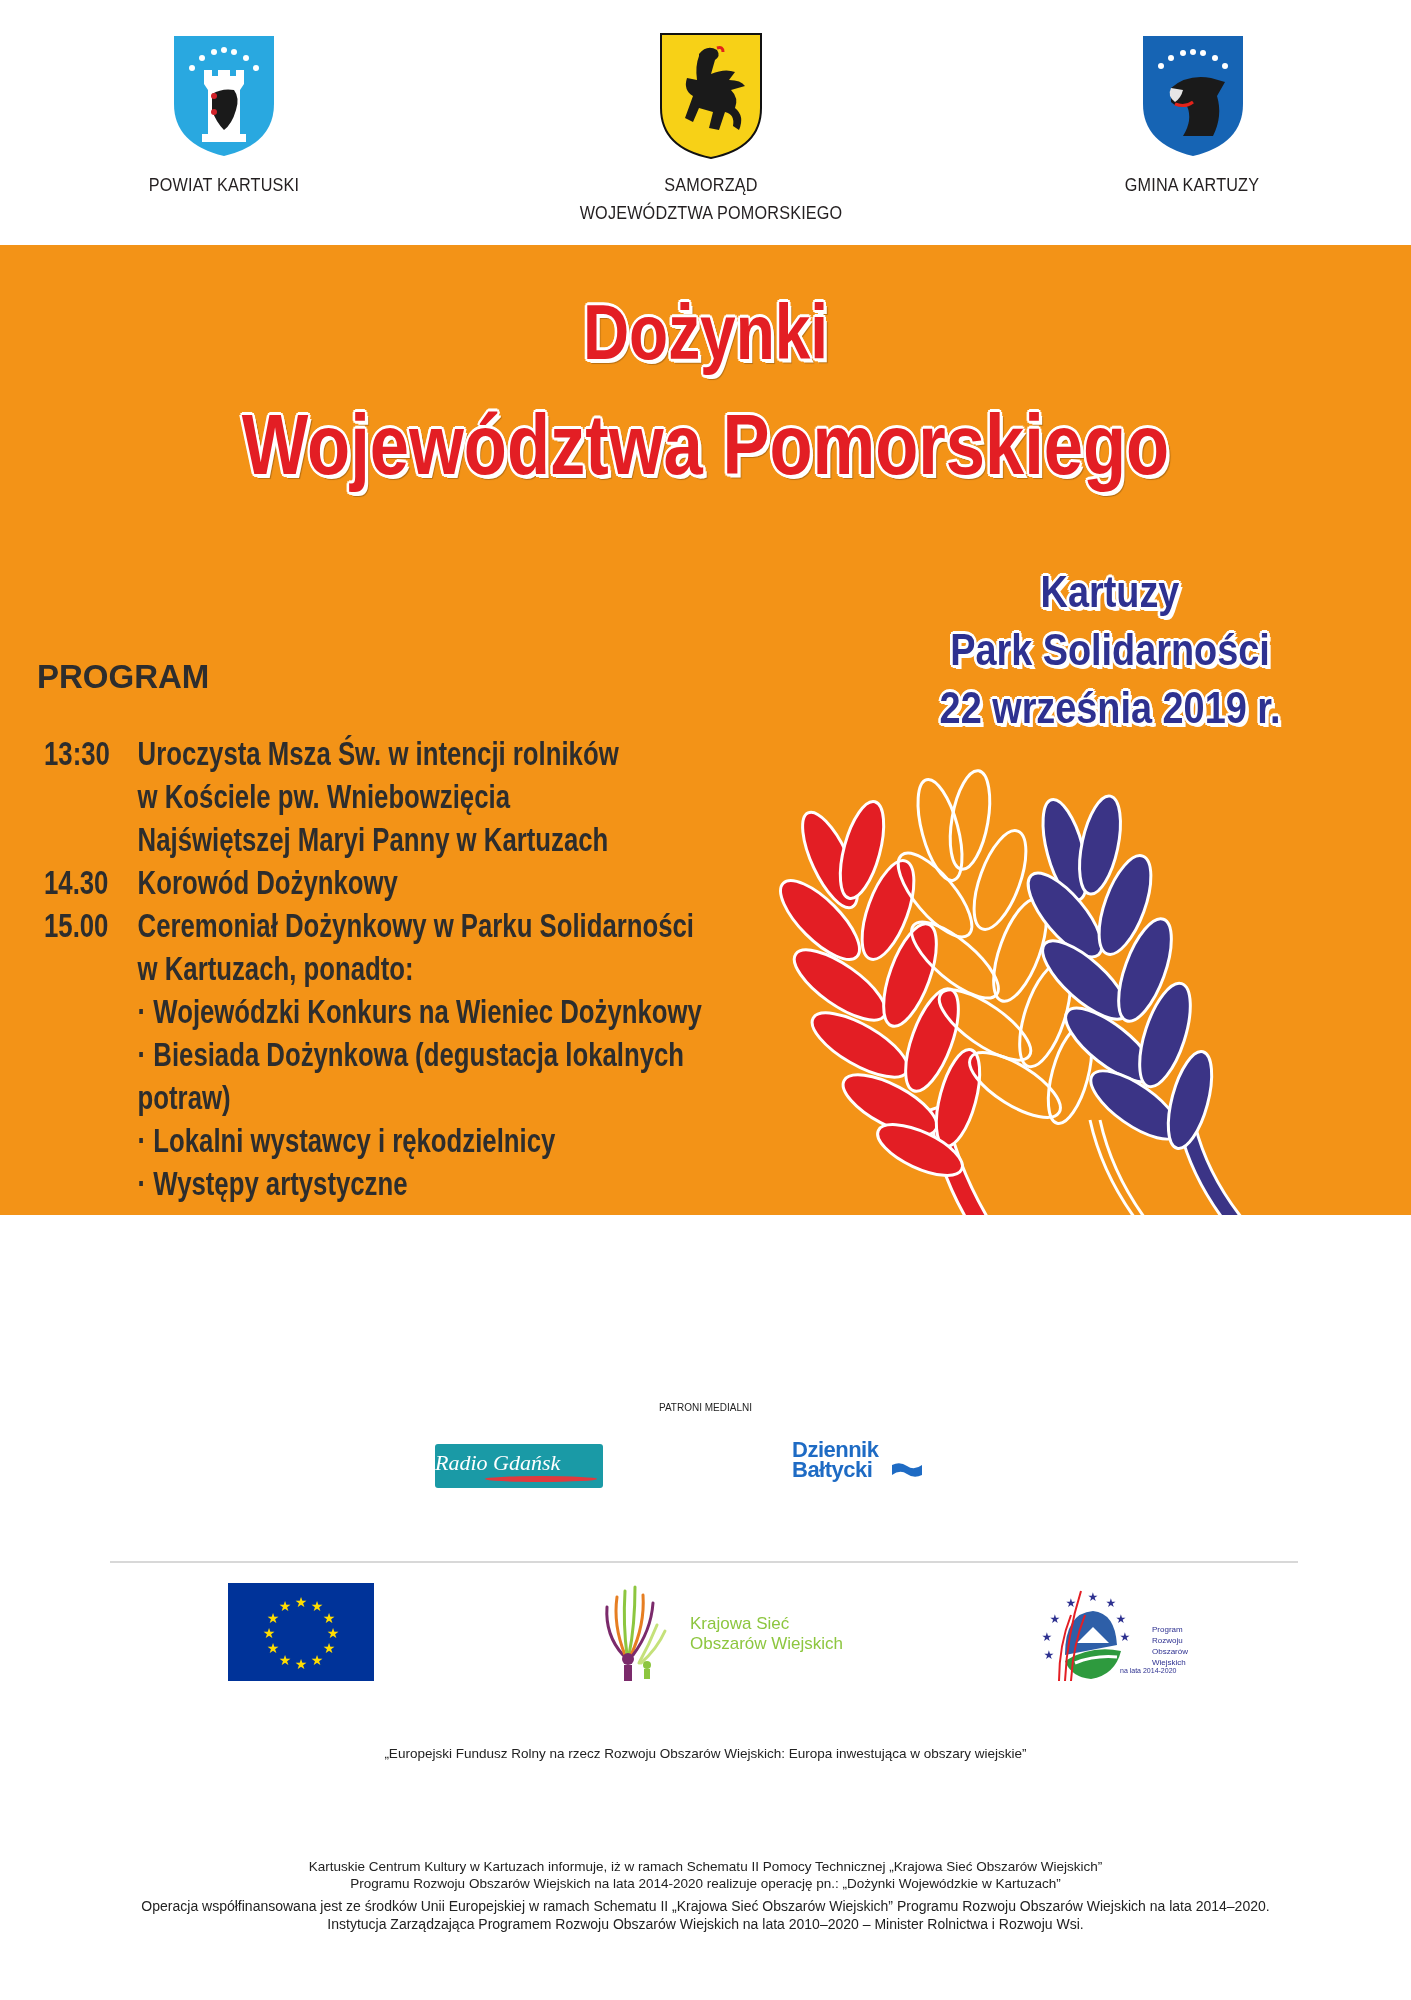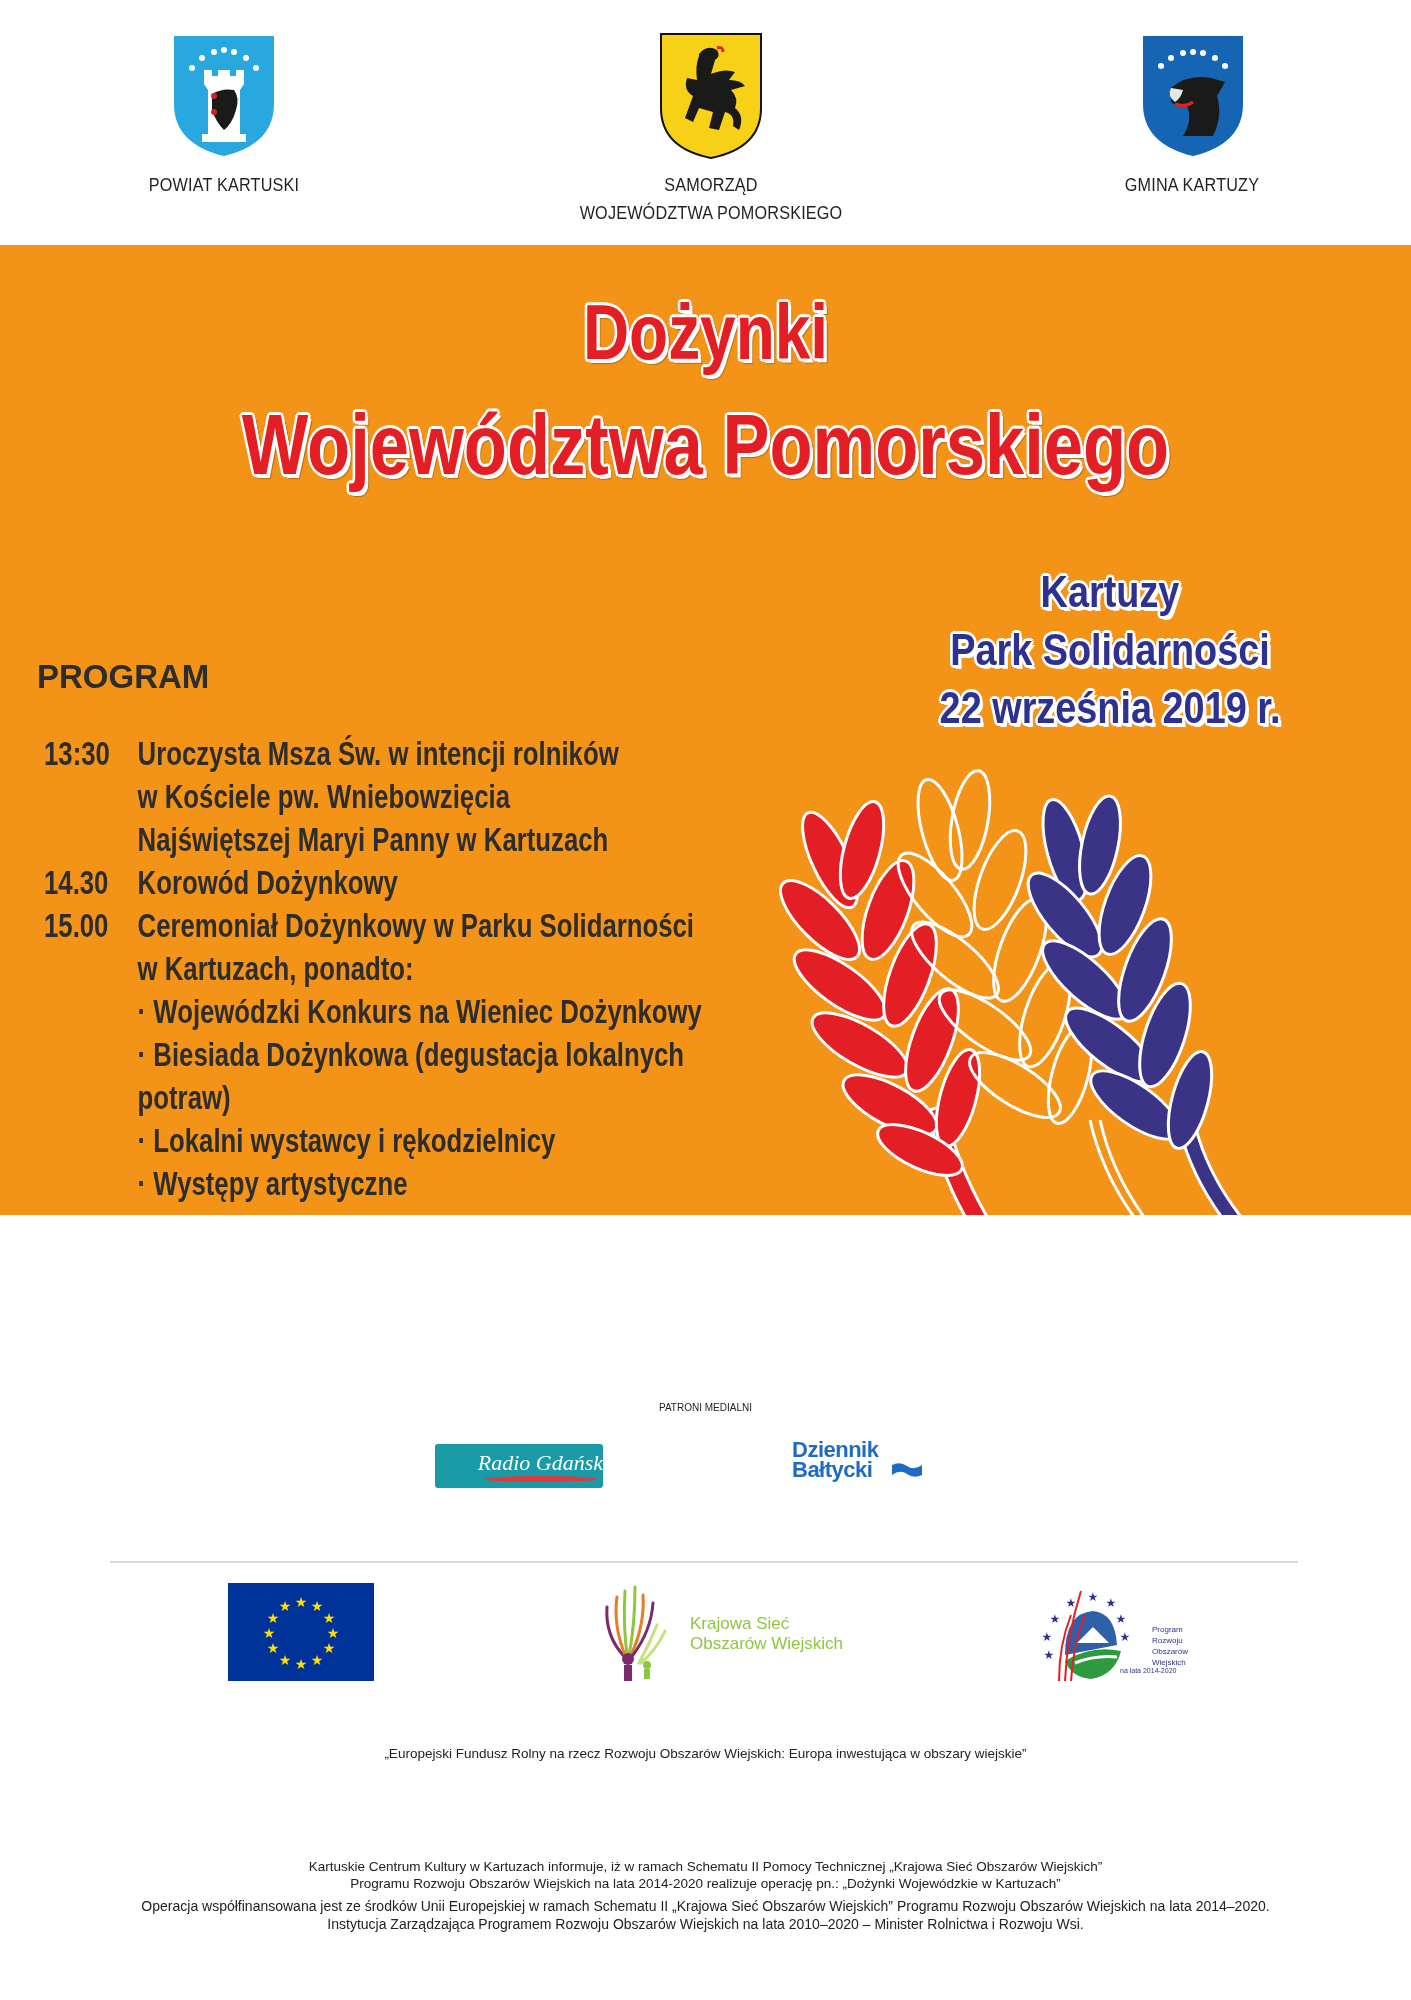--- a/index.html
+++ b/index.html
@@ -21,21 +21,21 @@
       2px 2px 0 #fff, -2px -2px 0 #fff, 2px -2px 0 #fff, -2px 2px 0 #fff, 4px 4px 0 #fff; transform:scaleX(0.86); }
   .program-h { position:absolute; left:37px; top:413px; font-size:33px; font-weight:bold; color:#2d2d2d; }
   .prog { position:absolute; left:44px; top:487px; color:#2d2d2d; font-weight:bold; font-size:33px; line-height:43px; transform:scaleX(0.78); transform-origin:left top; width:1000px; }
   .row { display:flex; }
   .time { width:120px; flex:0 0 120px; }
   .desc { flex:1; }
   .bullet-line { padding-left:120px; }
   .wheat { position:absolute; left:0; top:0; }
   
   .patroni { position:absolute; left:0; width:1411px; top:1402px; text-align:center; font-size:10px; color:#222; }
-  .radio { position:absolute; left:435px; top:1444px; width:168px; height:44px; background:#1a9aa6; border-radius:3px; color:#fff; font-family:"Liberation Serif", serif; font-style:italic; font-size:22px; text-align:right; line-height:38px; overflow:hidden; }
+  .radio { position:absolute; left:435px; top:1444px; width:168px; height:44px; background:#1a9aa6; border-radius:3px; color:#fff; font-family:"Liberation Serif", serif; font-style:italic; font-size:22px; text-align:left; line-height:38px; overflow:hidden; }
   .radio .swoosh { position:absolute; left:50px; bottom:6px; width:112px; height:6px; border-radius:50%; background:#e03a3e; }
   .dzien { position:absolute; left:792px; top:1440px; color:#1e6bc4; font-weight:bold; font-size:22px; line-height:20px; letter-spacing:-0.5px; }
   .divider { position:absolute; left:110px; top:1561px; width:1188px; height:2px; background:#d8d8d8; }
   .eu { position:absolute; left:228px; top:1583px; width:146px; height:98px; background:#003399; }
   .ksow-text { position:absolute; left:690px; top:1614px; font-size:17px; color:#8dc63f; line-height:20px; }
   .prow-text { position:absolute; left:1152px; top:1624px; font-size:8px; color:#2e3190; line-height:11px; }
   .prow-years { position:absolute; left:1124px; top:1668px; font-size:7px; color:#2e3190; }
   .notes { position:absolute; left:0; width:1411px; text-align:center; font-size:13.5px; color:#222; line-height:17px; }
   .n1 { top:1745px; }
   .n2 { top:1858px; }

